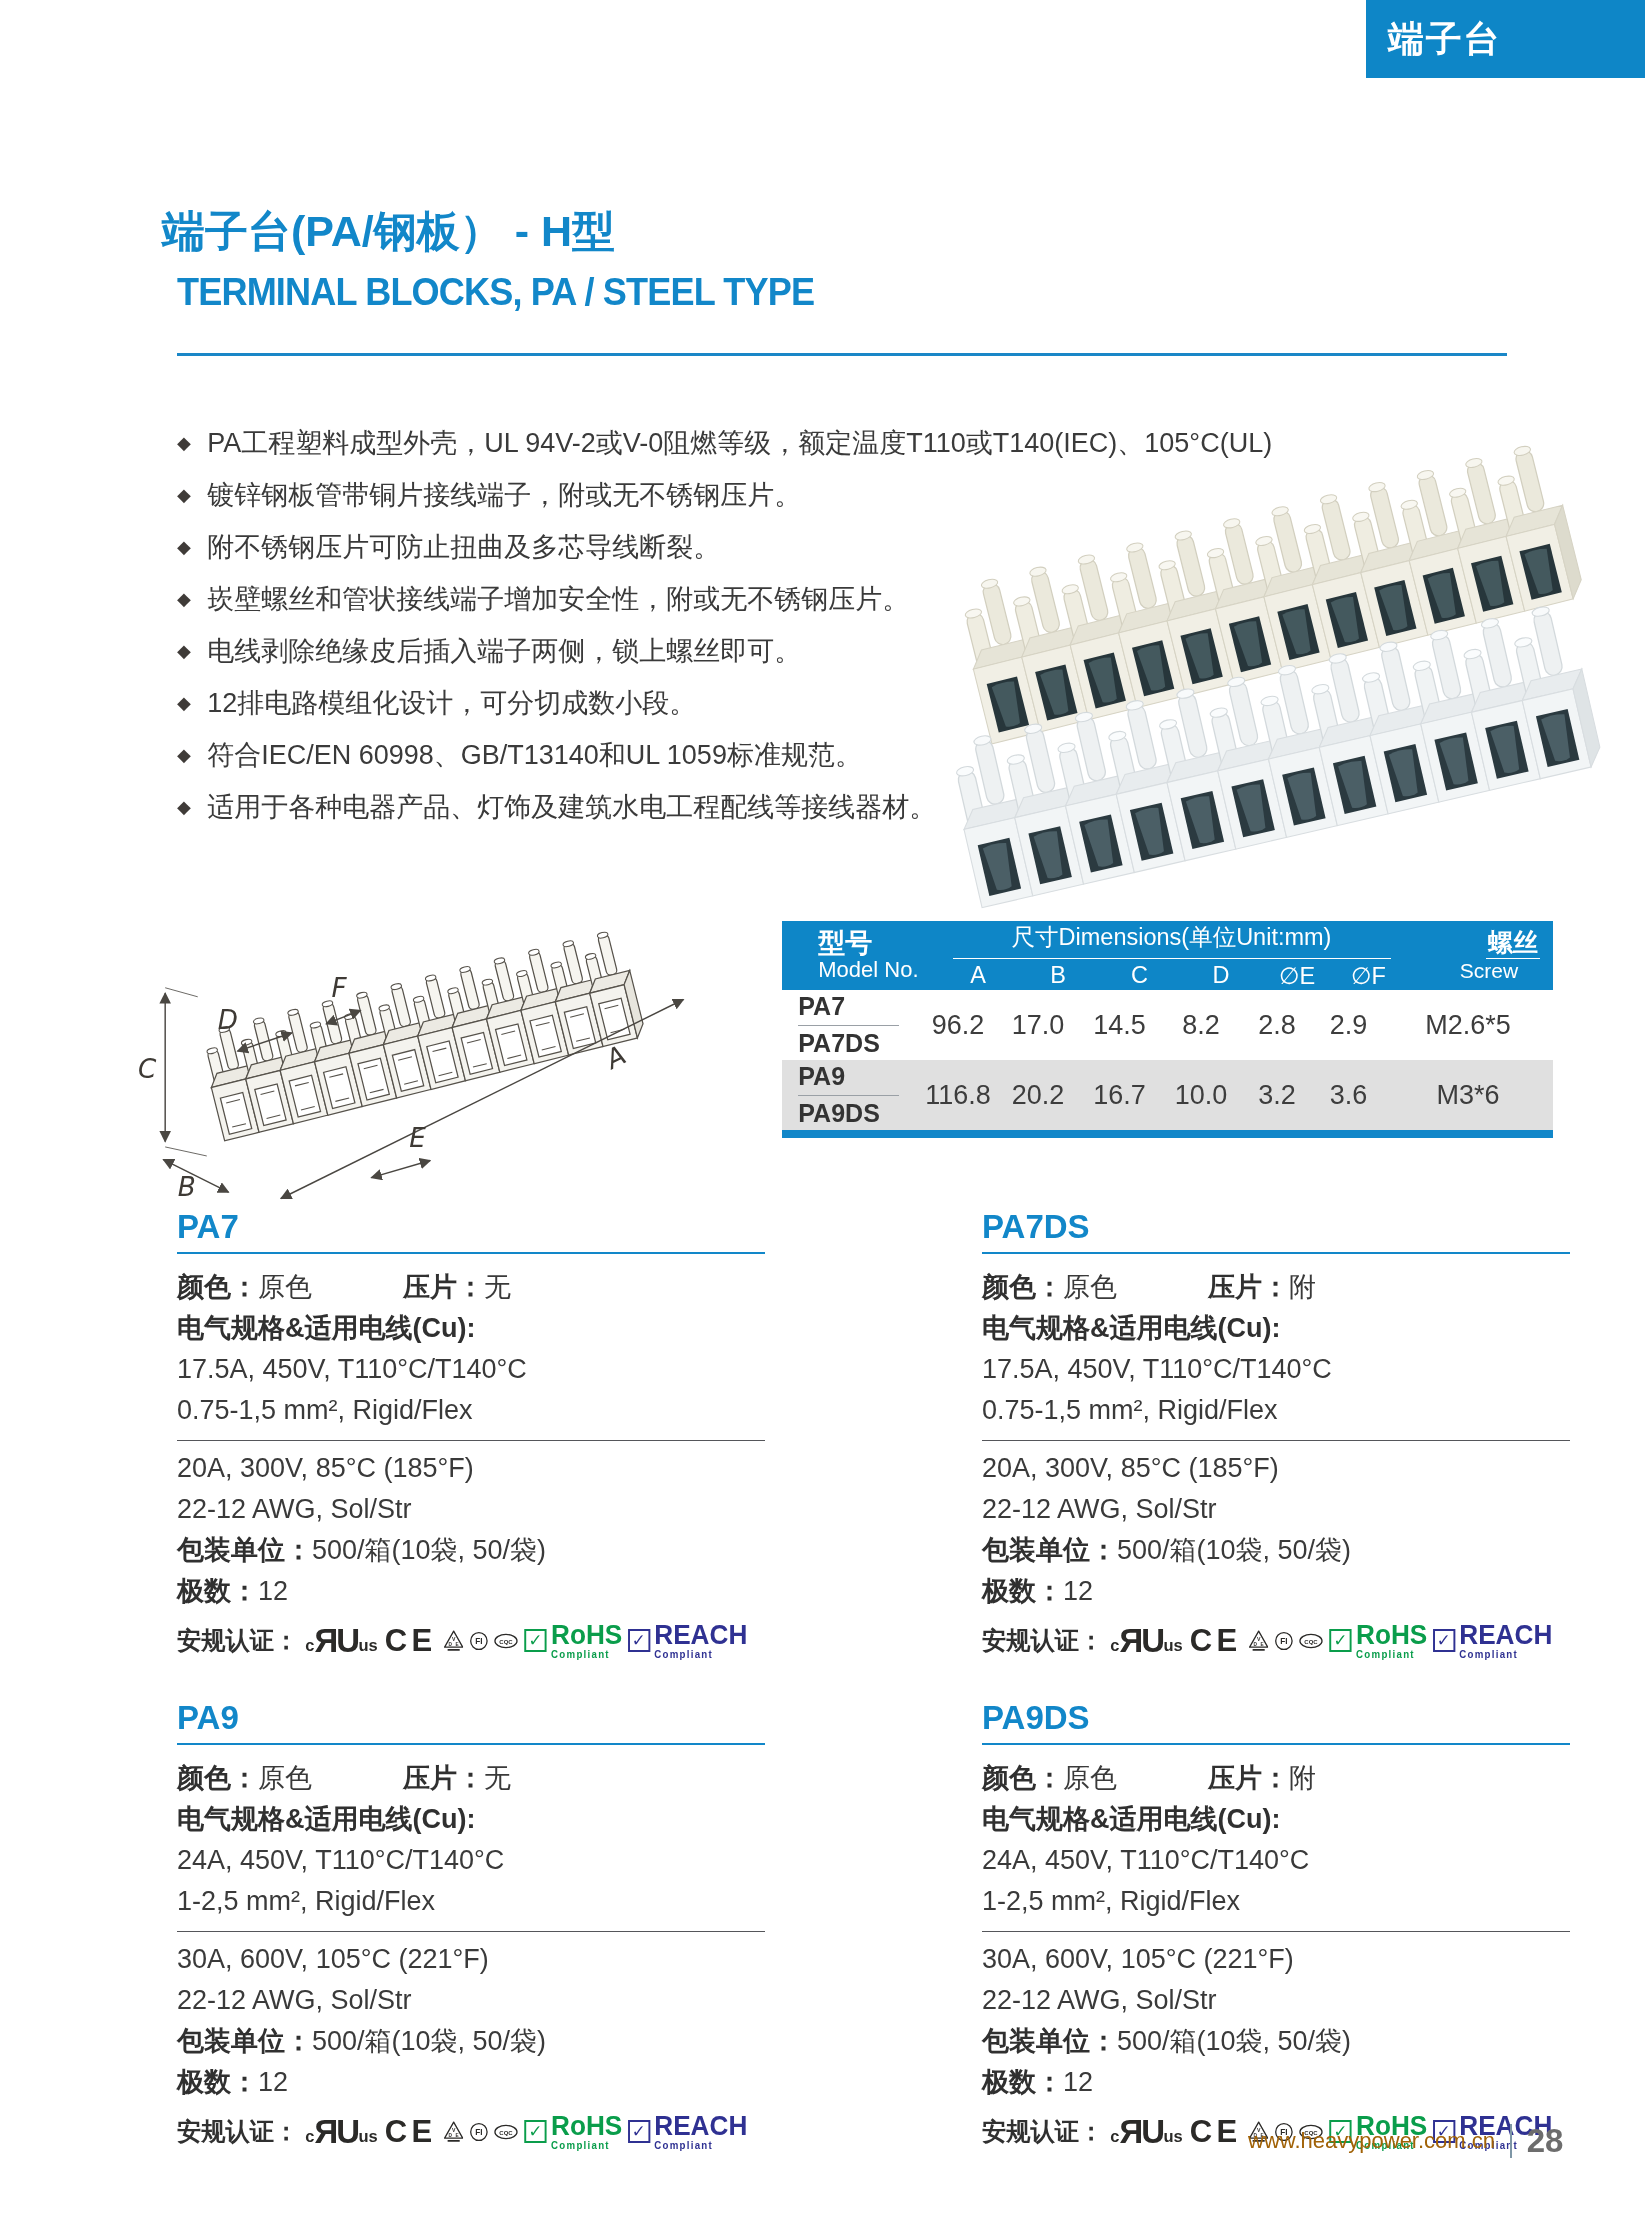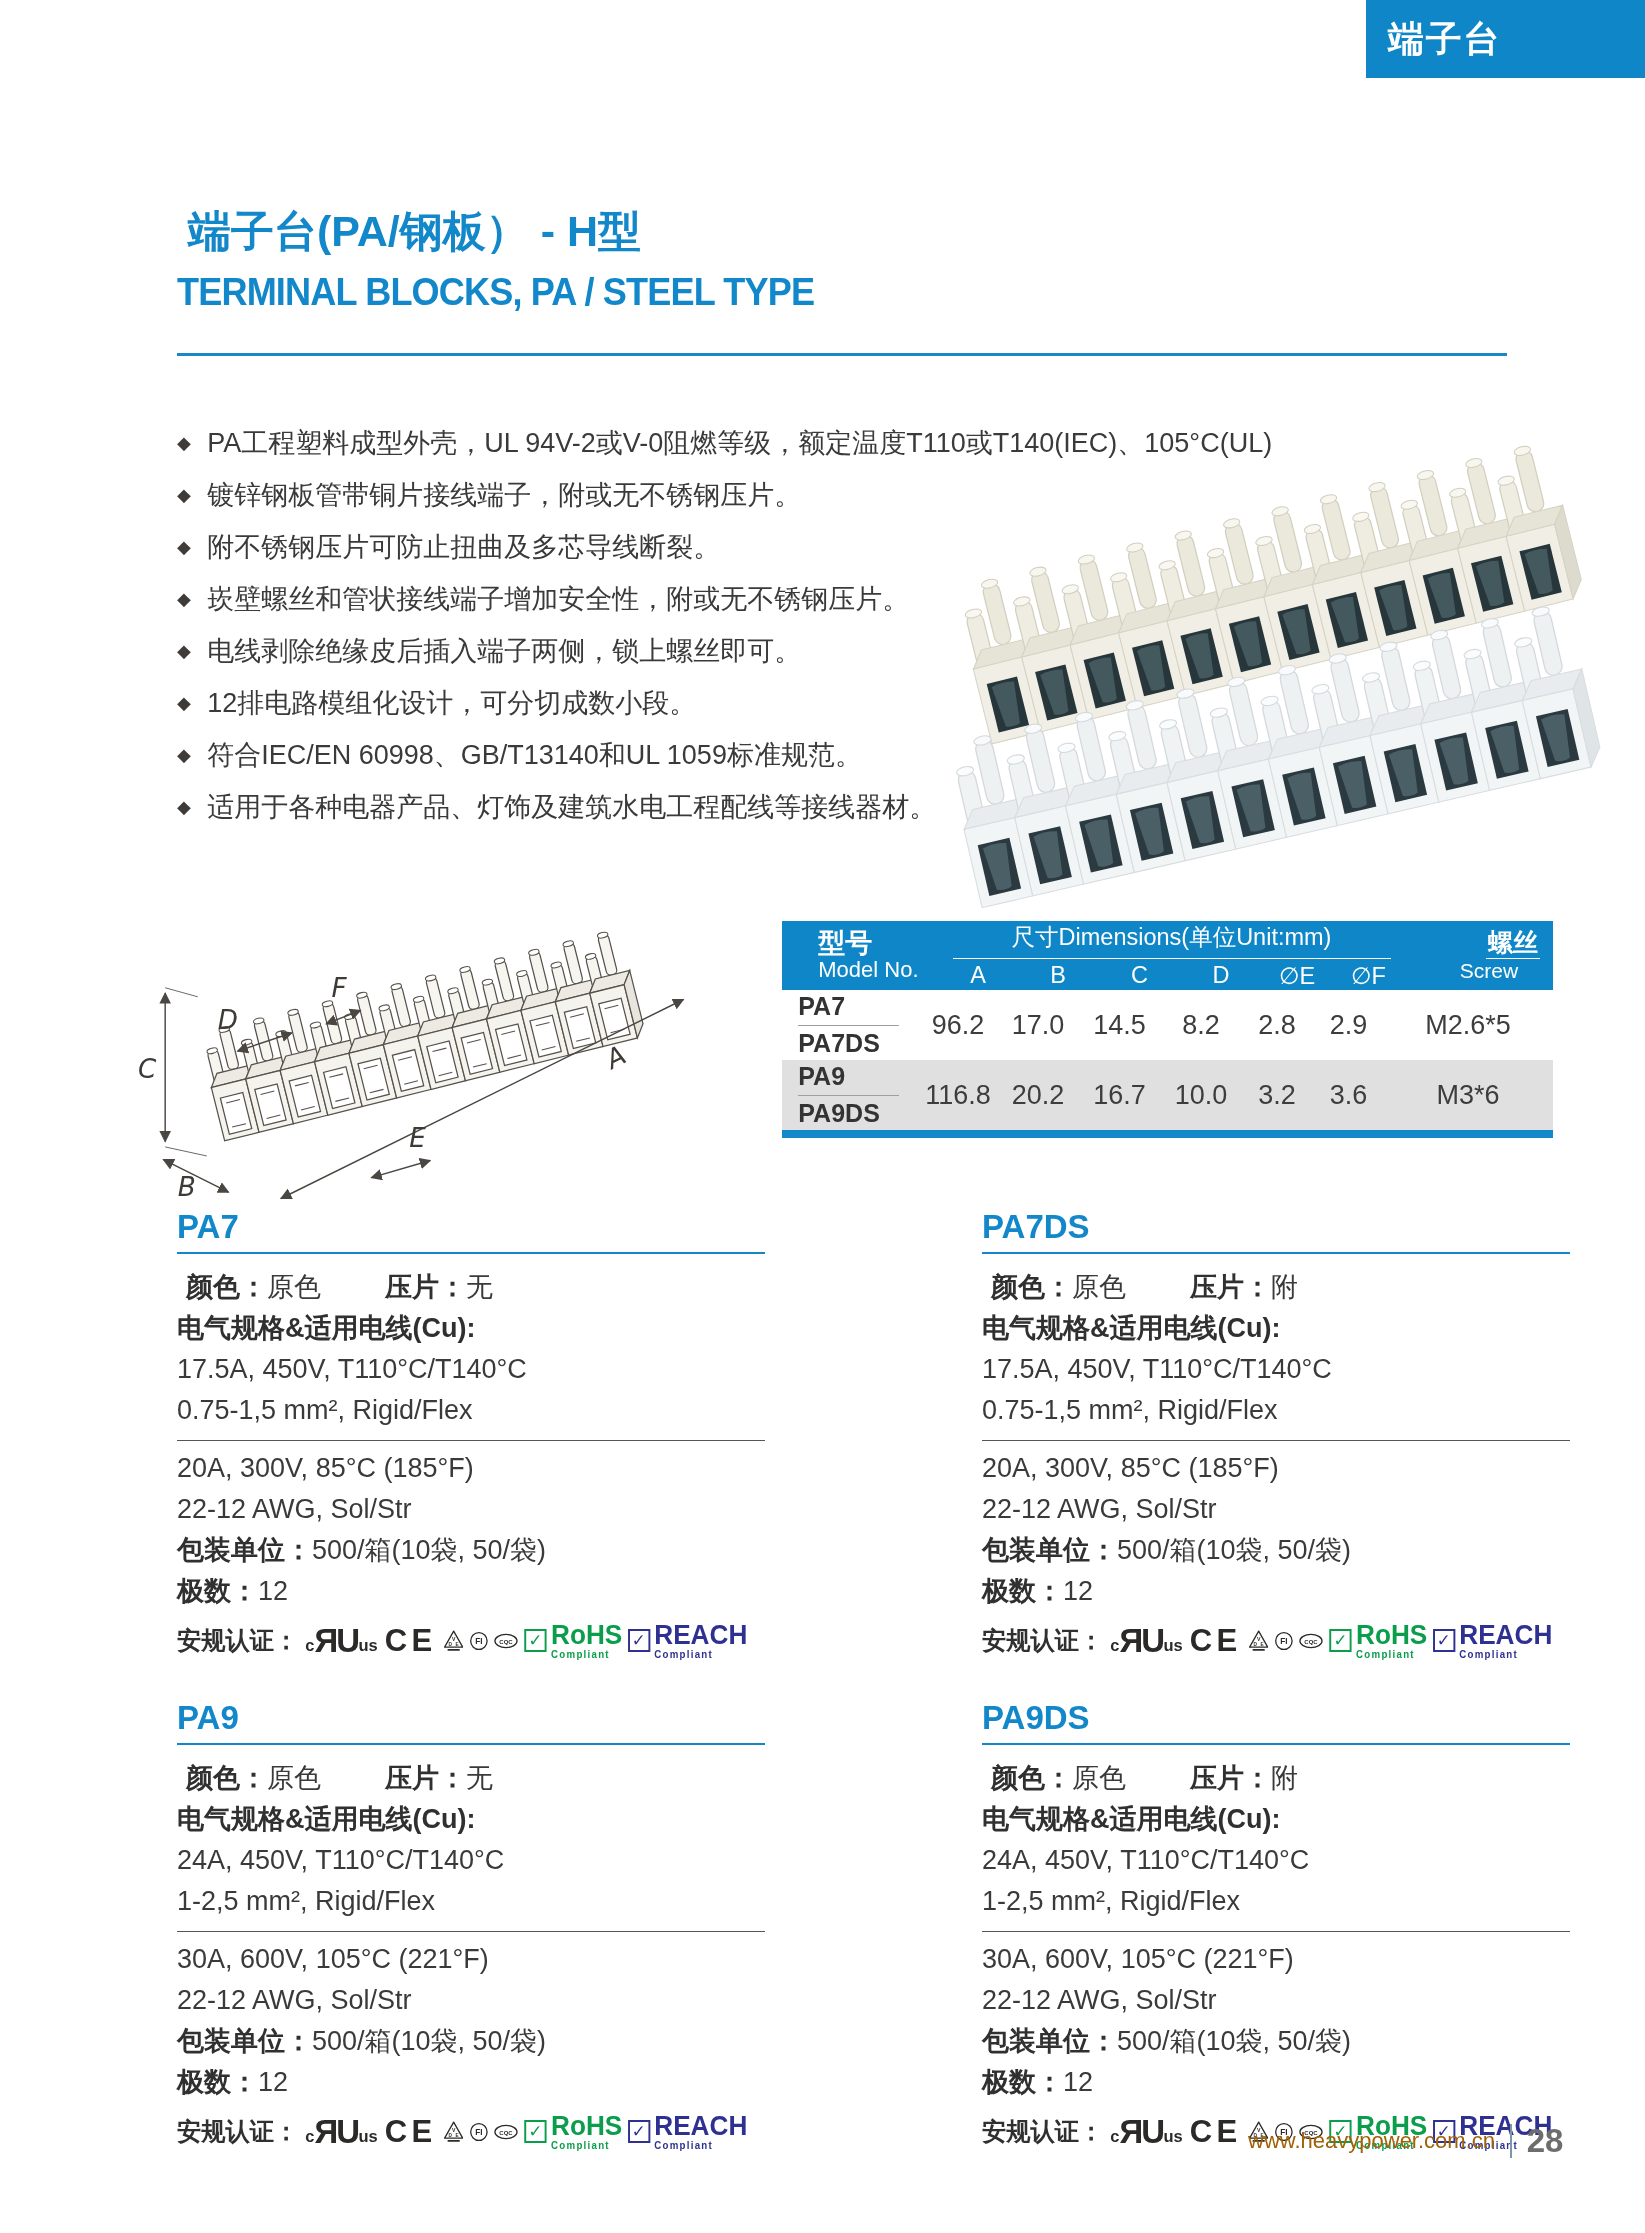--- a/index.html
+++ b/index.html
@@ -7,21 +7,21 @@
     width:1645px;height:2233px;position:relative;background:#ffffff;overflow:hidden;
     font-family:"Liberation Sans","DejaVu Sans",sans-serif;color:#3c3c3c;
   }
   
   .corner-badge{
     position:absolute;left:1366px;top:0;width:336px;height:78px;background:#0e86c7;
     color:#fff;font-size:36px;font-weight:bold;display:flex;align-items:center;
     padding-left:22px;box-sizing:border-box;letter-spacing:1.8px;
   }
   
-  .title-zh{position:absolute;left:188px;top:203px;font-size:43px;font-weight:bold;color:#1287c9;white-space:nowrap;}
+  .title-zh{position:absolute;left:162px;top:203px;font-size:43px;font-weight:bold;color:#1287c9;white-space:nowrap;}
   .title-en{position:absolute;left:177px;top:271px;font-size:38px;font-weight:bold;color:#1287c9;
     letter-spacing:-0.9px;transform:scaleX(.95);transform-origin:left;white-space:nowrap;}
   .title-rule{position:absolute;left:177px;top:353px;width:1330px;height:2.7px;background:#1a87c7;}
   
   .features{position:absolute;left:177px;top:417px;}
   .feature{display:flex;align-items:center;height:52px;}
   .feature .diamond{color:#3f3b38;font-size:18px;margin-right:16.3px;line-height:1;}
   .feature .ftext{font-size:27px;color:#3a3a3a;white-space:nowrap;}
   
   .spec-table{position:absolute;left:782px;top:921px;width:771px;}
@@ -43,21 +43,21 @@
   .table-bottom{height:8.1px;background:#1287c9;}
   
   .card{position:absolute;width:588px;}
   #card-0{left:177px;top:1210px;} #card-1{left:982px;top:1210px;}
   #card-2{left:177px;top:1701px;} #card-3{left:982px;top:1701px;}
   .card-name{font-size:33px;font-weight:bold;color:#1287c9;padding-bottom:9px;border-bottom:2.7px solid #1287c9;line-height:1;}
   .card-inner{display:block;}
   .card .body{padding-top:12.7px;}
   .line{font-size:27px;color:#3a3a3a;line-height:41px;white-space:nowrap;}
   .line b{color:#303030;}
-  .row2{display:flex;gap:64px;margin-left:9px;}
+  .row2{display:flex;gap:91px;}
   .sep{border-top:1.8px solid #55565a;margin:9px 0 7.2px;}
   .cert-row{display:flex;align-items:center;margin-top:7.2px;gap:5.4px;transform:scaleX(.97);transform-origin:left;}
   .cert-label{font-size:25px;font-weight:bold;color:#303030;white-space:nowrap;margin-right:1.8px;}
   .mark{display:inline-flex;align-items:center;color:#2b2a28;}
   .ul{align-items:flex-end;line-height:1;}
   .ul-c{font-size:17px;font-weight:bold;}
   .ul-mark{font-size:34px;font-weight:900;letter-spacing:-1.8px;line-height:.8;}
   .ul-us{font-size:17px;font-weight:bold;}
   .ce{font-size:32px;font-weight:bold;letter-spacing:4.5px;margin:0 1.8px;}
   .rohs{color:#0a9d4b;} .reach{color:#2f3192;}

